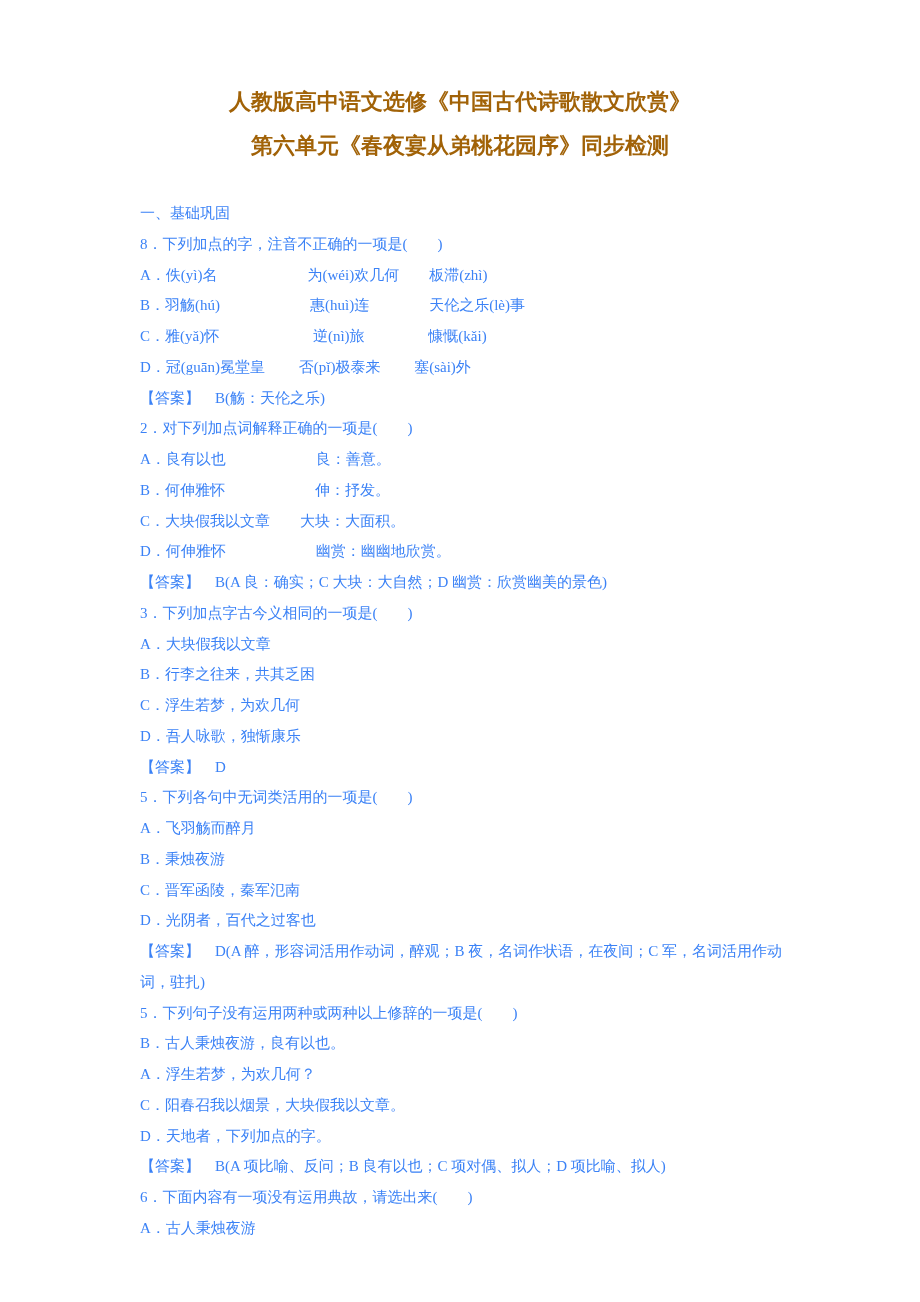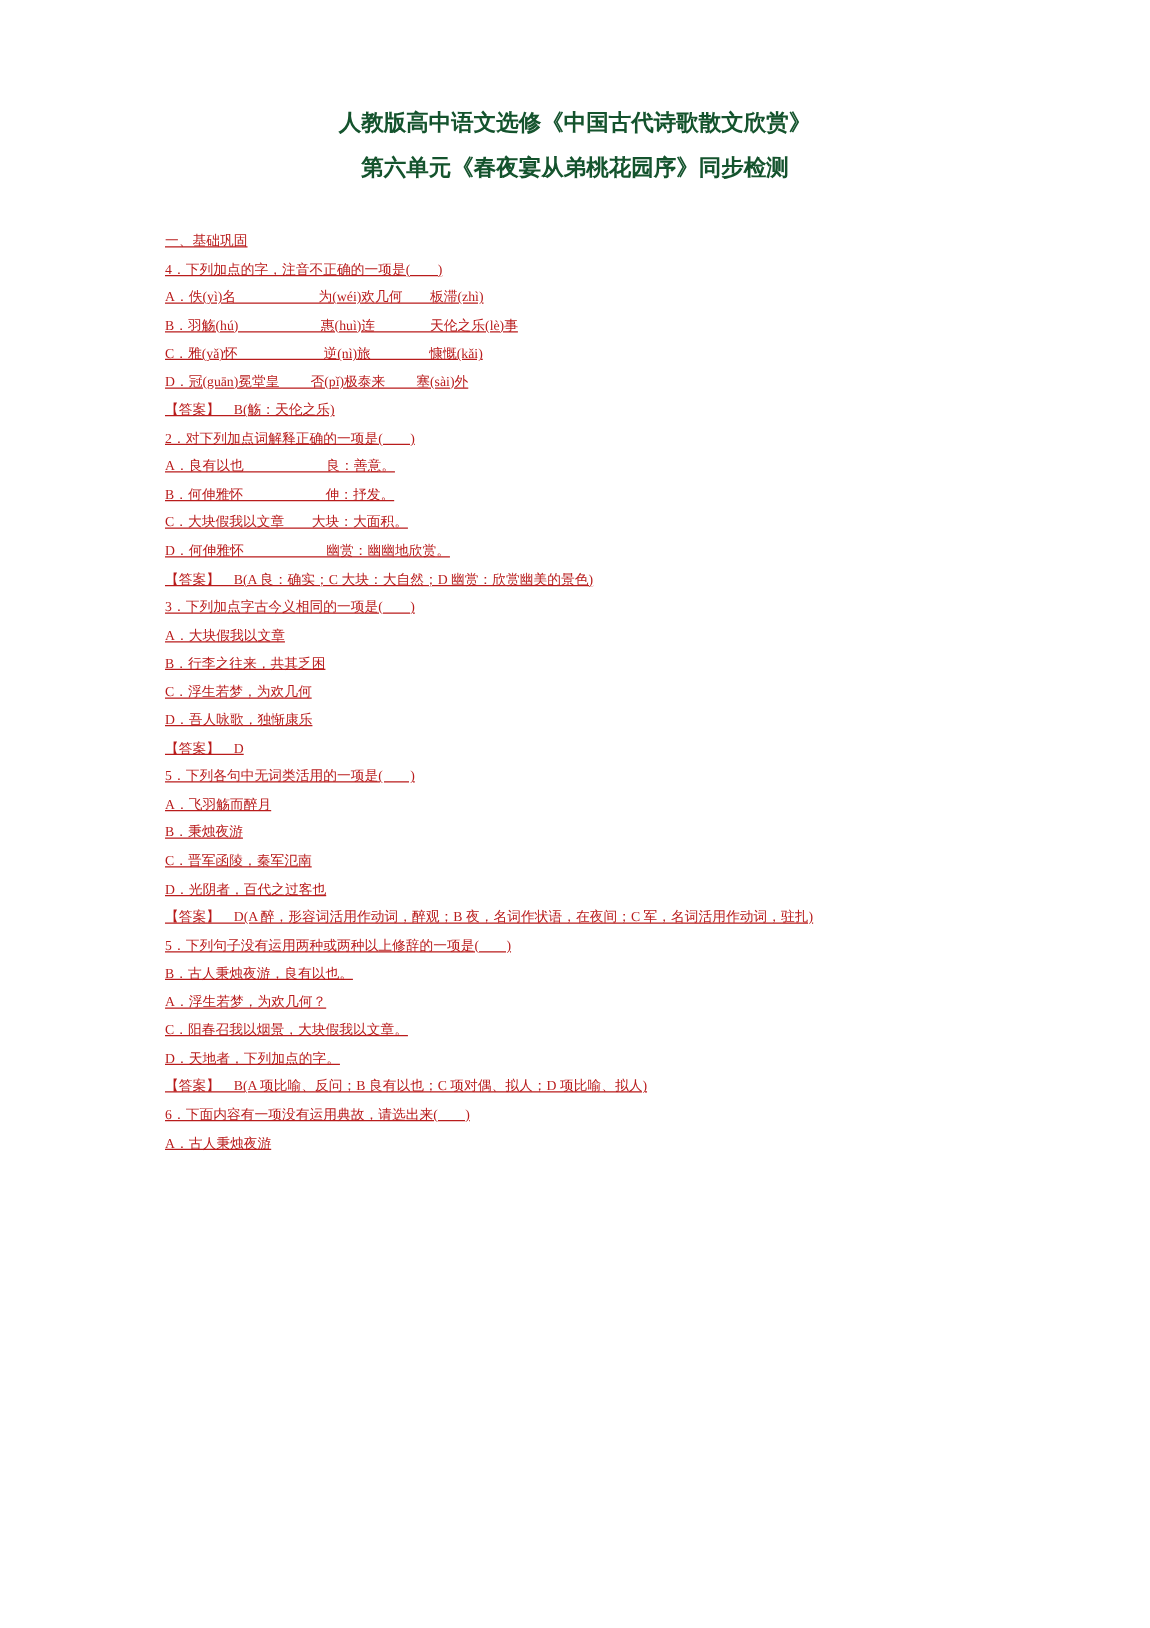--- a/index.html
+++ b/index.html
@@ -9,49 +9,48 @@
     font-family: "SimSun", "宋体", serif;
     width: 920px;
   }
   .page {
     padding: 80px 110px 80px 110px;
     box-sizing: border-box;
   }
   .title {
     text-align: center;
     font-weight: bold;
-    font-size: 18px;
+    font-size: 22px;
     line-height: 2.0;
-    color: #14532d;
+    color: #a16207;
   }
   .body-text {
-    font-size: 11px;
+    font-size: 15px;
     line-height: 2.05;
-    color: #b91c1c;
+    color: #3b82f6;
     margin-top: 30px;
-    text-decoration: underline;
   }
   .line {
     white-space: pre-wrap;
   }
   .indent1 {
     padding-left: 2em;
   }
 </style>
 </head>
 <body>
 
 <div class="page">
   <div class="title">人教版高中语文选修《中国古代诗歌散文欣赏》</div>
   <div class="title">第六单元《春夜宴从弟桃花园序》同步检测</div>
 
   <div class="body-text">
     <div class="line indent1">一、基础巩固</div>
 
-    <div class="line indent1">4．下列加点的字，注音不正确的一项是(　　)</div>
+    <div class="line indent1">8．下列加点的字，注音不正确的一项是(　　)</div>
     <div class="line indent1">A．佚(yì)名　　　　　　为(wéi)欢几何　　板滞(zhì)</div>
     <div class="line indent1">B．羽觞(hú)　　　　　　惠(huì)连　　　　天伦之乐(lè)事</div>
     <div class="line indent1">C．雅(yǎ)怀　　　　　　 逆(nì)旅　　　　 慷慨(kǎi)</div>
     <div class="line indent1">D．冠(guān)冕堂皇　　 否(pǐ)极泰来　　 塞(sài)外</div>
     <div class="line indent1">【答案】　B(觞：天伦之乐)</div>
 
     <div class="line indent1">2．对下列加点词解释正确的一项是(　　)</div>
     <div class="line indent1">A．良有以也　　　　　　良：善意。</div>
     <div class="line indent1">B．何伸雅怀　　　　　　伸：抒发。</div>
     <div class="line indent1">C．大块假我以文章　　大块：大面积。</div>

